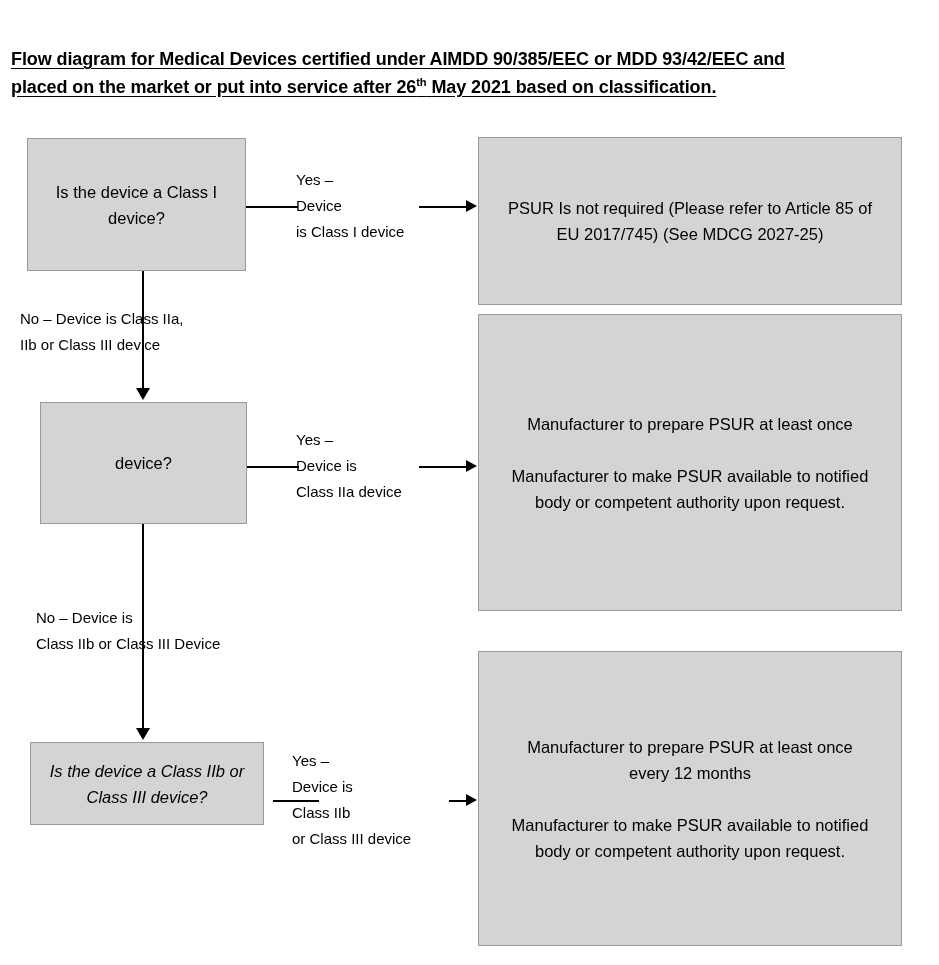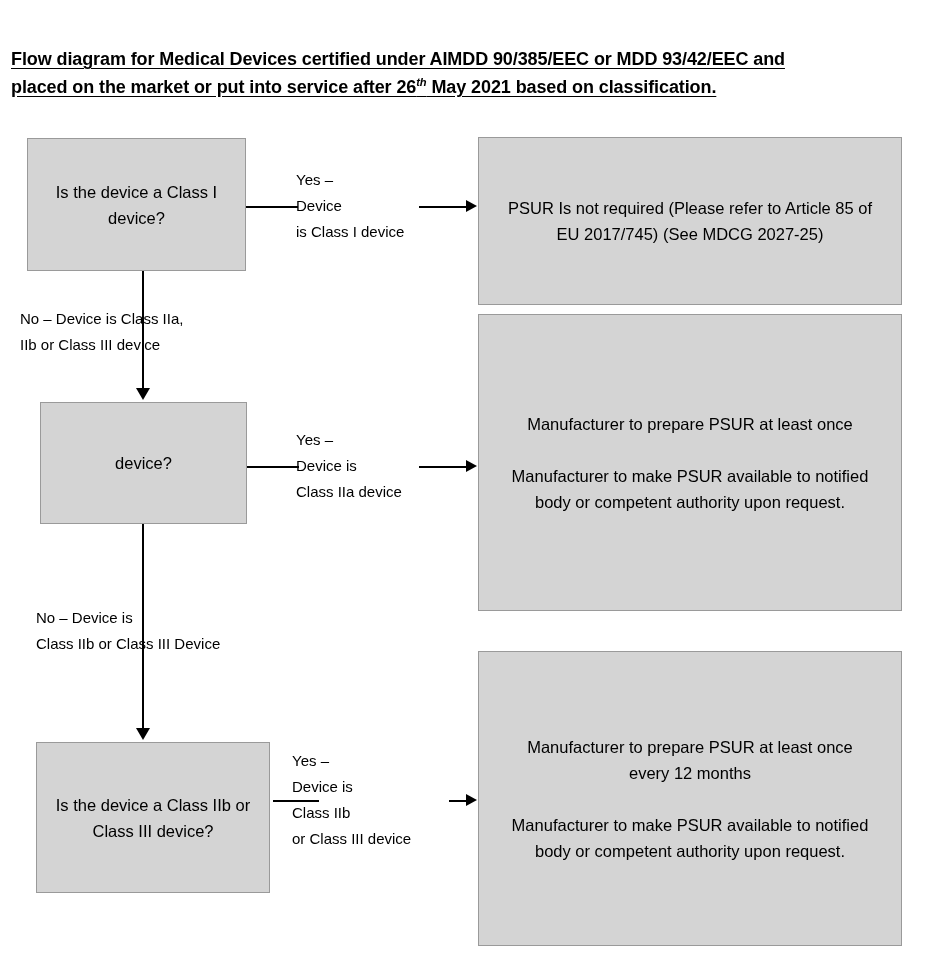--- a/index.html
+++ b/index.html
@@ -31,21 +31,20 @@
   #title .t-line {
     display: block;
     text-decoration: underline;
     text-underline-offset: 3px;
     white-space: nowrap;
   }
   #title sup {
     font-size: 0.62em;
     vertical-align: super;
     line-height: 0;
-    font-style: italic;
   }
 
   
   .node {
     position: absolute;
     box-sizing: border-box;
     background: #d4d4d4;
     border: 1px solid #9a9a9a;
     display: flex;
     align-items: center;
@@ -57,21 +56,21 @@
   .node .inner { width: 100%; padding: 0 8px; box-sizing: border-box; }
   .node .para { margin: 0; }
   .node .gap { height: 26px; }
 
   .decision { }
   .outcome { }
 
   
   #box-class1   { left: 27px;  top: 138px; width: 219px; height: 133px; }
   #box-class2a  { left: 40px;  top: 402px; width: 207px; height: 122px; }
-  #box-class2b3 { left: 36px;  top: 742px; width: 234px; height: 151px; }
+  #box-class2b3 { left: 30px;  top: 742px; width: 234px; height: 83px; font-style: italic; }
 
   
   #box-out-1 { left: 478px; top: 137px; width: 424px; height: 168px; }
   #box-out-2 { left: 478px; top: 314px; width: 424px; height: 297px; }
   #box-out-3 { left: 478px; top: 651px; width: 424px; height: 295px; }
 
   
   .hline {
     position: absolute;
     height: 0;

